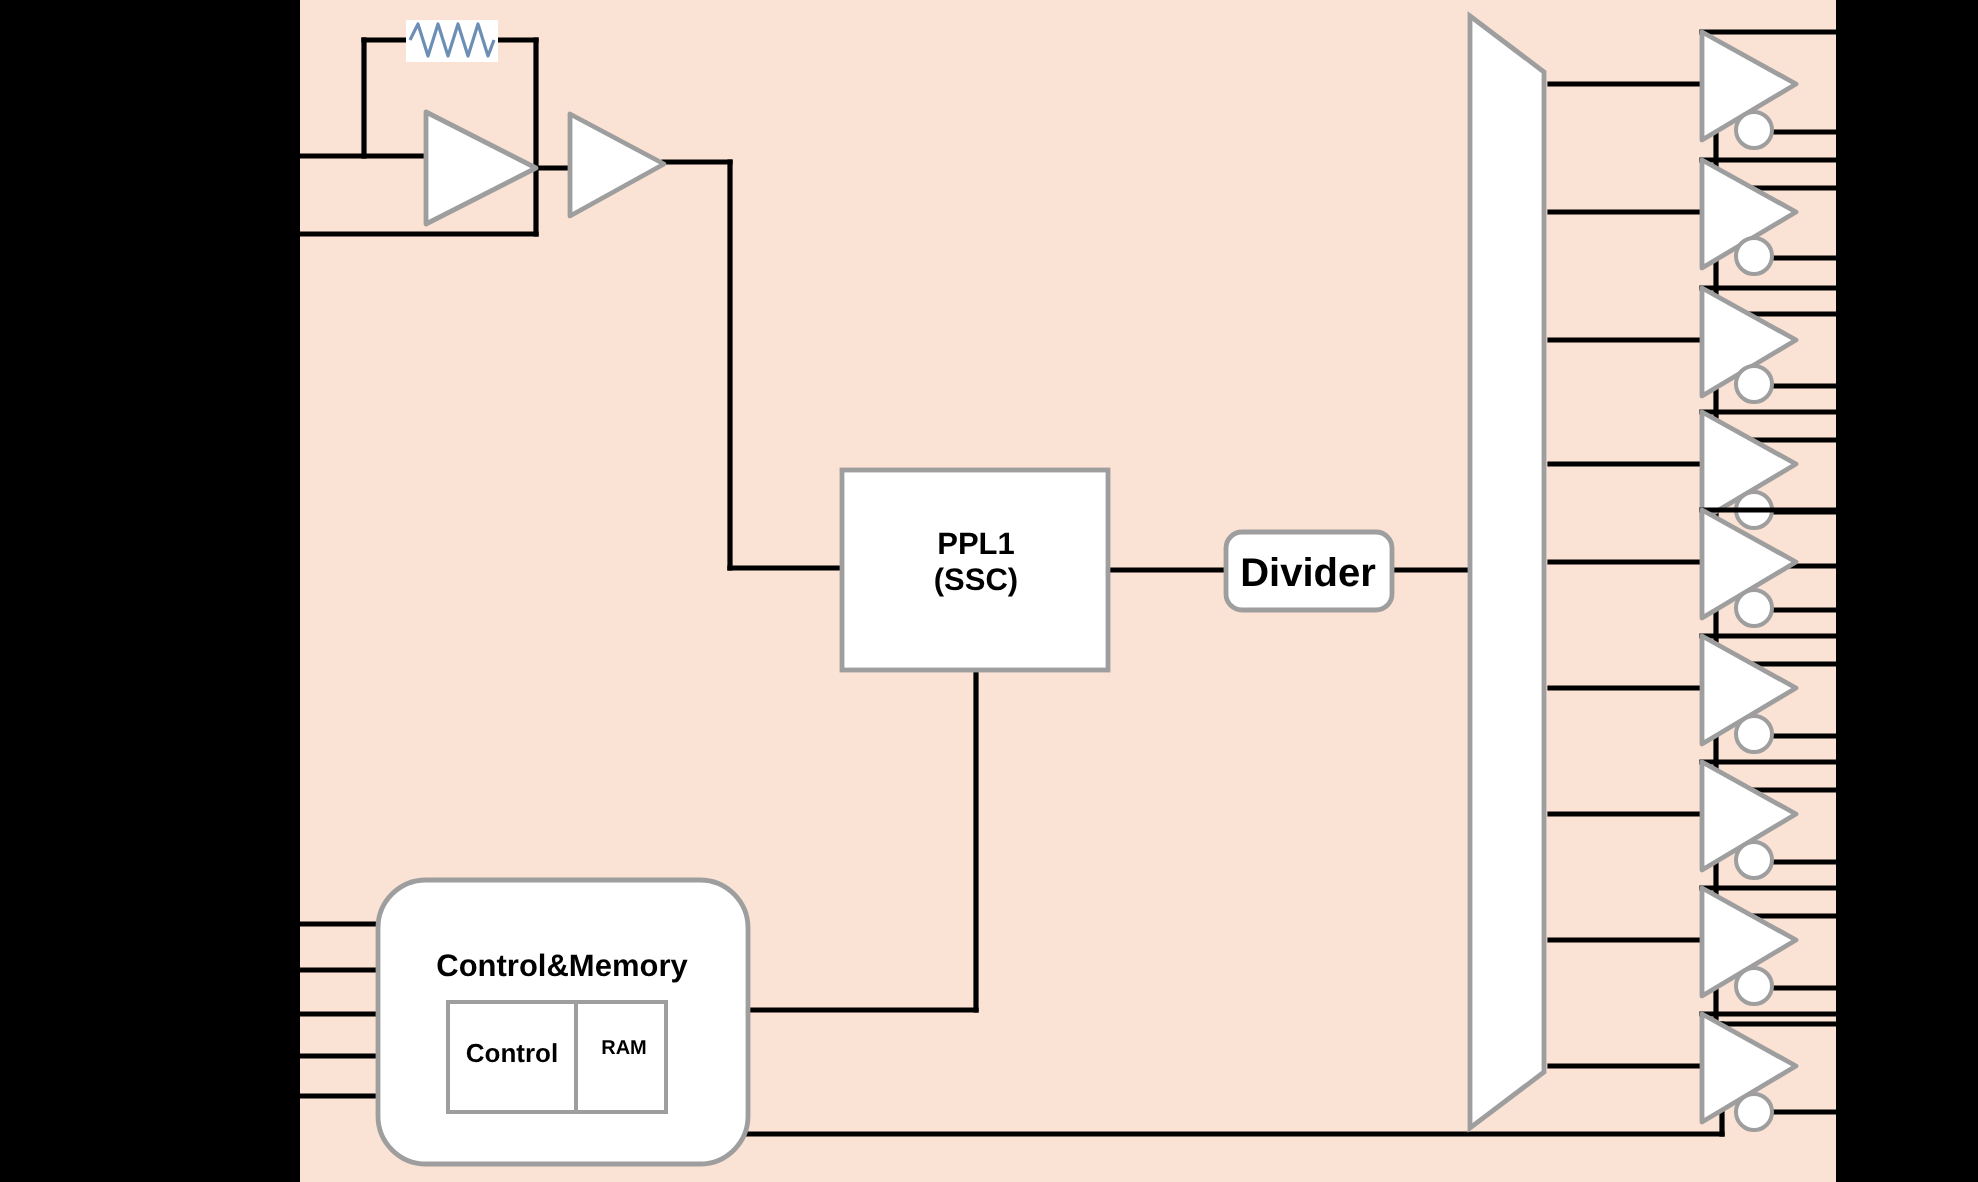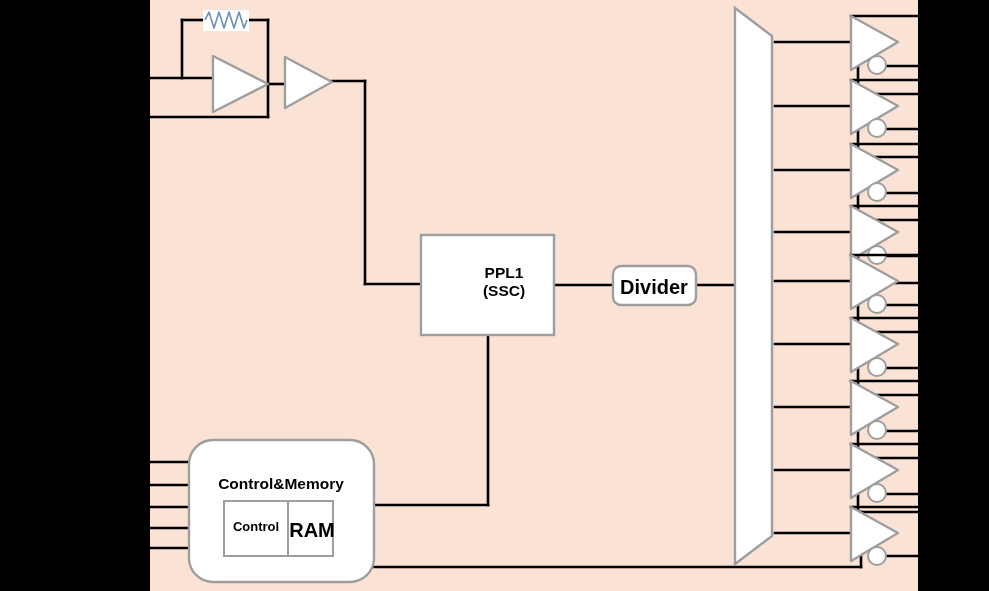--- a/index.html
+++ b/index.html
@@ -34,21 +34,20 @@
     text-align: center;
     white-space: nowrap;
     pointer-events: none;
     line-height: 1.18;
   }
   #lbl-ppl1 {
     left: 421px;
     top: 264px;
     width: 134px;
     font-size: 15.5px;
-    padding-left: 16px;
   }
   #lbl-divider {
     left: 612px;
     top: 276px;
     width: 84px;
     font-size: 20px;
   }
   #lbl-ctrlmem {
     left: 188px;
     top: 475px;
@@ -59,21 +58,21 @@
   #lbl-control {
     left: 224px;
     top: 519px;
     width: 64px;
     font-size: 13px;
   }
   #lbl-ram {
     left: 289px;
     top: 519px;
     width: 46px;
-    font-size: 20px;
+    font-size: 10px;
   }
 </style>
 </head>
 <body>
 
 <div id="stage">
 
   <svg id="canvas" viewBox="0 0 989 591" xmlns="http://www.w3.org/2000/svg">
 
     <rect x="0" y="0" width="989" height="591" fill="#000000"></rect>

